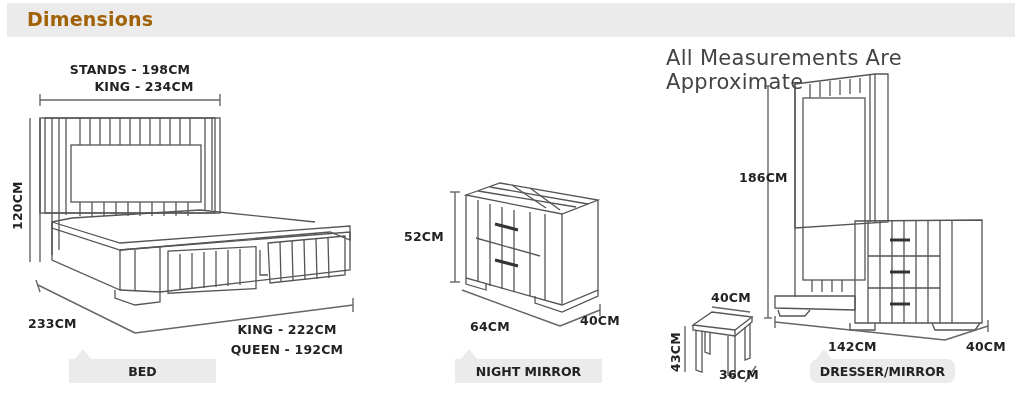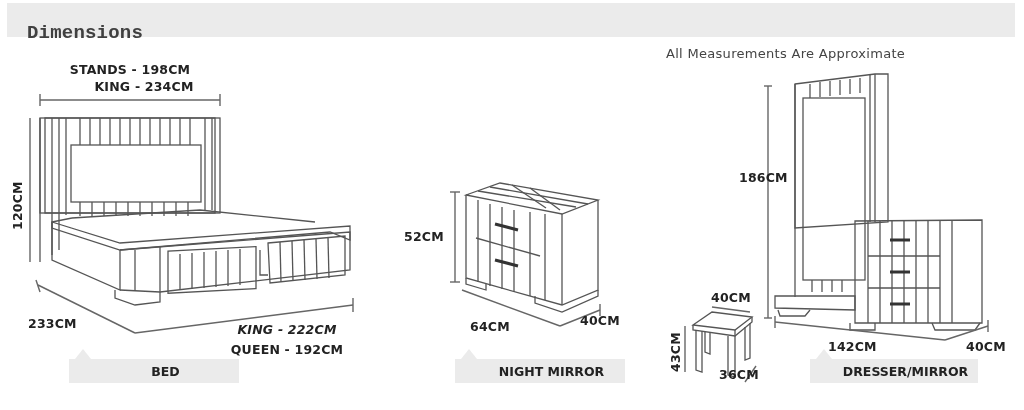--- a/index.html
+++ b/index.html
@@ -1,23 +1,23 @@
 <!DOCTYPE html>
 <html><head>
 <meta charset="utf-8">
 <style>
   html, body { margin:0; padding:0; background:#ffffff; }
   body { width:1024px; height:410px; position:relative; overflow:hidden; font-family:"DejaVu Sans", "Liberation Sans", sans-serif; color:#1a1a1a; }
   .header-bar { position:absolute; left:7px; top:3px; width:1008px; height:34px; background:#ebebeb; }
-  .header-title { position:absolute; left:20px; top:19px; font-size:19px; font-weight:bold; color:#404040; letter-spacing:0.2px;font-family:Liberation Mono, monospace; }
-  .note { position:absolute; left:666px; top:46px; font-size:13px; color:#444; letter-spacing:0.3px; }
+  .header-title { position:absolute; left:20px; top:5px; font-size:19px; font-weight:bold; color:#a16207; letter-spacing:0.2px; }
+  .note { position:absolute; left:666px; top:46px; font-size:21px; color:#444; letter-spacing:0.3px; }
   .lbl { position:absolute; font-size:12.5px; font-weight:bold; color:#222; white-space:nowrap; letter-spacing:0.2px; }
   .lbl.center { text-align:center; }
   .vert { transform-origin:left top; transform:rotate(-90deg); }
-  .tag { position:absolute; height:24px; background:#ebebeb; font-size:12.5px; font-weight:bold; color:#222; text-align:center; line-height:26px;padding-left:23px; }
+  .tag { position:absolute; height:24px; background:#ebebeb; font-size:12.5px; font-weight:bold; color:#222; text-align:center; line-height:26px; }
   .tag:before { content:""; position:absolute; left:0; top:-10px; width:0; height:0; border-left:8px solid transparent; border-right:8px solid transparent; border-bottom:10px solid #ebebeb; left:6px; }
   svg.draw { position:absolute; left:0; top:0; }
   svg.draw line, svg.draw polyline, svg.draw rect, svg.draw polygon, svg.draw path { stroke:#555; stroke-width:1.3; fill:none; }
   svg.draw .dim { stroke:#666; stroke-width:1.4; }
   svg.draw .handle { stroke:#333; stroke-width:3; }
 </style>
 </head>
 <body>
 
 <div class="header-bar">
@@ -197,29 +197,29 @@
     <polyline points="745,327 745,360 750,358 750,323"></polyline>
     <polyline points="705,332 705,352 710,354 710,333"></polyline>
     <line class="dim" x1="745" y1="382" x2="756" y2="366"></line>
   </g>
 </svg>
 
 <div class="lbl center" style="left:40px; top:62px; width:180px;">STANDS - 198CM</div>
 <div class="lbl center" style="left:54px; top:79px; width:180px;">KING - 234CM</div>
 <div class="lbl vert" style="left:10px; top:230px;">120CM</div>
 <div class="lbl" style="left:28px; top:316px;">233CM</div>
-<div class="lbl center" style="left:224px; top:322px; width:126px;font-style:italic;">KING - 222CM</div>
+<div class="lbl center" style="left:224px; top:322px; width:126px;">KING - 222CM</div>
 <div class="lbl center" style="left:224px; top:342px; width:126px;">QUEEN - 192CM</div>
 <div class="tag" style="left:69px; top:359px; width:147px;">BED</div>
 
 <div class="lbl" style="left:404px; top:229px;text-align:center;">52CM</div>
 <div class="lbl" style="left:470px; top:319px;">64CM</div>
 <div class="lbl" style="left:580px; top:313px;">40CM</div>
 <div class="tag" style="left:455px; top:359px; width:147px;">NIGHT MIRROR</div>
 
 <div class="lbl" style="left:708px; top:170px;margin-left:31px;">186CM</div>
 <div class="lbl" style="left:828px; top:339px;text-align:right;">142CM</div>
 <div class="lbl" style="left:966px; top:339px;">40CM</div>
-<div class="tag" style="left:810px; top:359px; width:145px;">DRESSER/MIRROR</div>
+<div class="tag" style="left:810px; top:359px; width:145px;border-radius:8px;">DRESSER/MIRROR</div>
 
 <div class="lbl" style="left:711px; top:290px;">40CM</div>
 <div class="lbl vert" style="left:668px; top:372px;">43CM</div>
 <div class="lbl" style="left:719px; top:367px;">36CM</div>
 
 </body></html>

